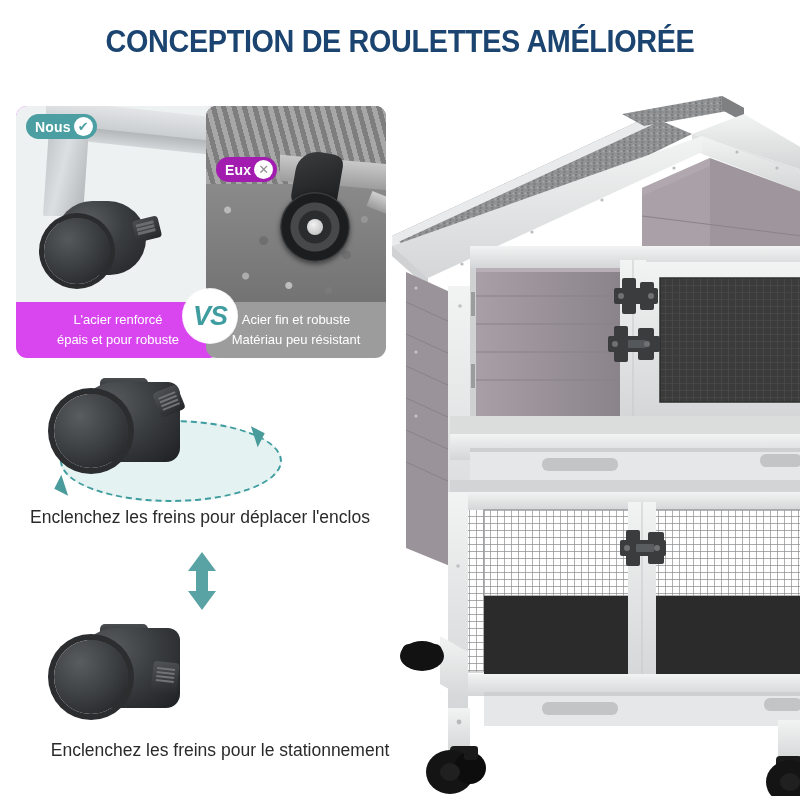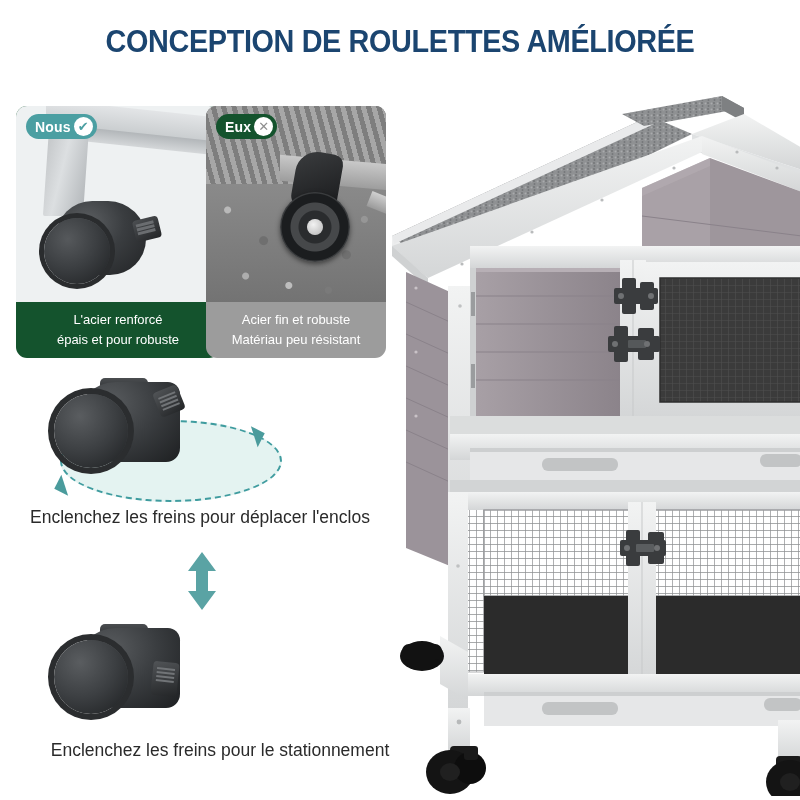--- a/index.html
+++ b/index.html
@@ -25,21 +25,21 @@
     transform-origin:center top;
     white-space:nowrap;
   }
 
   
   .cmp-wrap{position:absolute;left:16px;top:106px;width:370px;height:252px;}
   .panel{
     position:absolute;top:0;height:252px;
     border-radius:11px;overflow:hidden;
   }
-  .panel.good{left:0;width:204px;background:#14532d;}
+  .panel.good{left:0;width:204px;background:#d946ef;}
   .panel.bad{left:190px;width:180px;background:#9c9c9c;}
 
   .photo{position:absolute;left:0;top:0;width:100%;height:196px;overflow:hidden;}
   .photo.good{background:#eef1f2;}
   .photo.bad{background:#8d8d8d;}
 
   
   .g-leg{
     position:absolute;left:30px;top:22px;width:40px;height:88px;
     background:linear-gradient(100deg,#c3c6c8 0%,#dcdfe1 42%,#b3b7ba 100%);
@@ -128,21 +128,21 @@
 
   
   .badge{
     position:absolute;left:10px;top:8px;height:25px;
     display:flex;align-items:center;gap:3px;
     padding:0 4px 0 9px;border-radius:13px;
     font-size:14px;font-weight:bold;color:#ffffff;
     letter-spacing:0.2px;
   }
   .badge.good{background:#4b9fa2;}
-  .badge.bad{background:#14532d;}
+  .badge.bad{background:#a21caf;margin-top:43px;}
   .badge .mark{
     width:19px;height:19px;border-radius:50%;background:#ffffff;
     display:flex;align-items:center;justify-content:center;
     font-size:13px;line-height:1;font-weight:bold;
   }
   .badge.good .mark{color:#4b9fa2;}
   .badge.bad .mark{color:#8f8f8f;}
 
   .caption{
     position:absolute;left:0;bottom:0;width:100%;height:56px;
@@ -272,20 +272,21 @@
           <span>Eux</span>
           <span class="mark">✕</span>
         </div>
       </div>
       <div class="caption">
         <span>Acier fin et robuste</span>
         <span>Matériau peu résistant</span>
       </div>
     </div>
 
+    <div class="vs">VS</div>
   </div>
 
   <div class="diagram d1">
     <div class="ellipse"></div>
     <div class="arrow-l"></div>
     <div class="arrow-r"></div>
     <div class="caster" style="left:30px;top:6px;">
       <div class="c-top"></div>
       <div class="c-body"></div>
       <div class="c-wheel"></div>

